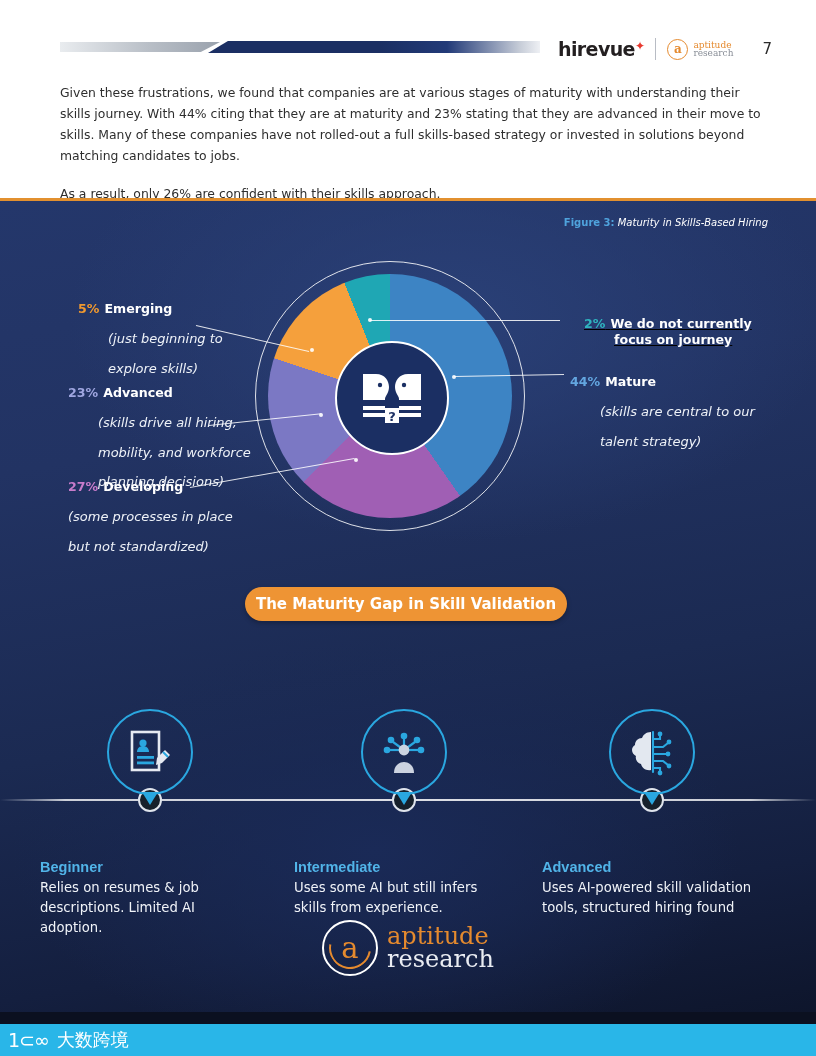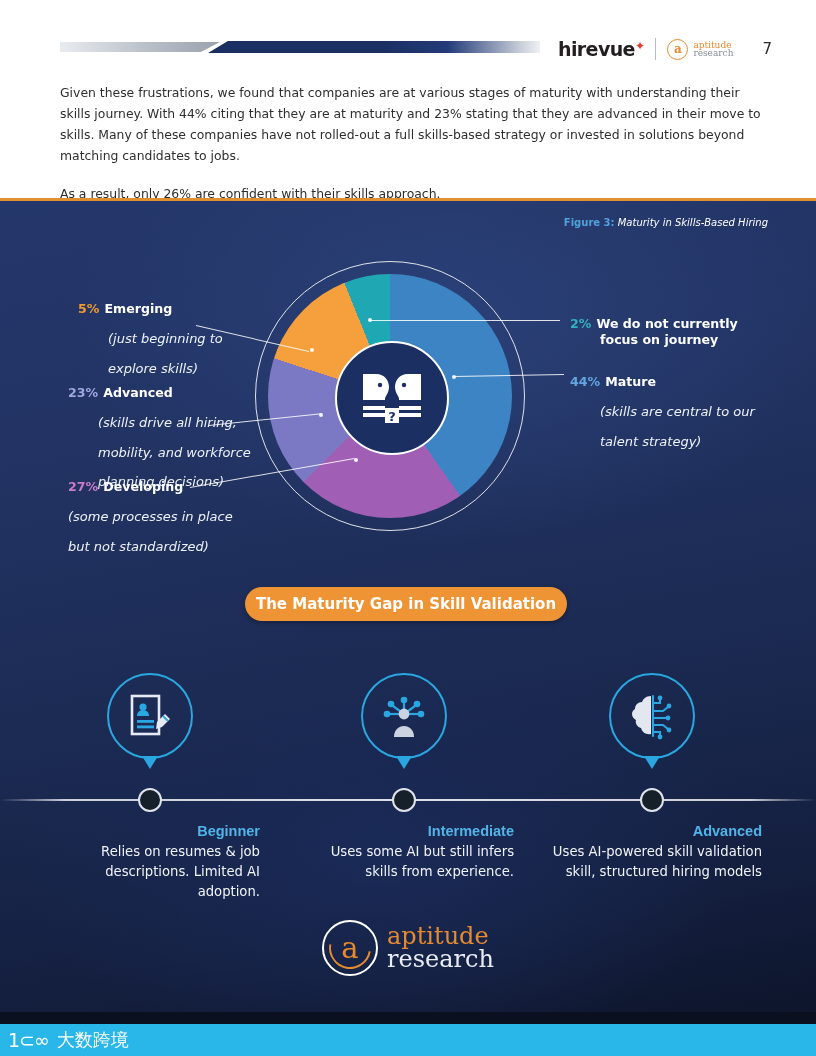--- a/index.html
+++ b/index.html
@@ -79,21 +79,21 @@
   .leader{position:absolute;background:#ffffff;height:1.1px;opacity:.85;transform-origin:left center;}
   .ldot{position:absolute;width:4px;height:4px;border-radius:50%;background:#fff;opacity:.9;}
 
   
   .pill{position:absolute;left:245px;top:386px;width:322px;height:34px;border-radius:23px;
     background:#ee9434;display:flex;align-items:center;justify-content:center;
     color:#ffffff;font-weight:bold;font-size:15px;font-family:"DejaVu Sans",sans-serif;
     box-shadow:0 2px 5px rgba(0,0,0,.28);}
 
   
-  .stage{position:absolute;width:220px;text-align:right;}
+  .stage{position:absolute;width:220px;text-align:left;margin-top:36px;}
   .pinwrap{position:relative;width:86px;height:95px;margin:0 auto;}
   .pin{position:absolute;left:0;top:0;width:86px;height:86px;border-radius:50%;
     border:2.4px solid #2aa7e0;box-sizing:border-box;
     display:flex;align-items:center;justify-content:center;}
   .pin-tip{position:absolute;left:50%;top:83px;margin-left:-8px;width:0;height:0;
     border-left:8px solid transparent;border-right:8px solid transparent;border-top:13px solid #2aa7e0;}
 
   .tline{position:absolute;left:0;top:598px;width:816px;height:2px;
     background:linear-gradient(90deg,rgba(255,255,255,0) 0%,rgba(255,255,255,.78) 8%,rgba(255,255,255,.85) 50%,rgba(255,255,255,.78) 92%,rgba(255,255,255,0) 100%);}
   .tdot{position:absolute;top:587px;width:24px;height:24px;border-radius:50%;
@@ -219,21 +219,21 @@
       <span class="sub ind-l2">planning decisions)</span>
     </div>
 
     <div class="lbl" style="left:68px;top:275px;">
       <span class="pct c-pink">27%</span>
       <span class="nm">Developing</span>
       <span class="sub">(some processes in place</span>
       <span class="sub">but not standardized)</span>
     </div>
 
-    <div class="lbl right" style="left:570px;top:112px;">
+    <div class="lbl right" style="left:584px;top:112px;text-decoration:underline;">
       <span class="pct c-teal">2%</span>
       <span class="nm">We do not currently</span>
       <span class="l2">focus on journey</span>
     </div>
 
     <div class="lbl right" style="left:570px;top:170px;">
       <span class="pct c-blue">44%</span>
       <span class="nm">Mature</span>
       <span class="sub">(skills are central to our</span>
       <span class="sub">talent strategy)</span>
@@ -324,21 +324,21 @@
       <div class="stg-desc">
         <span>Uses some AI but still infers</span><br>
         <span>skills from experience.</span>
       </div>
     </div>
 
     <div class="stage" style="left:542px;top:622px;">
       <div class="stg-title">Advanced</div>
       <div class="stg-desc">
         <span>Uses AI-powered skill validation</span><br>
-        <span>skill, structured hiring models</span>
+        <span>tools, structured hiring found</span>
       </div>
     </div>
 
     <div class="footlogo">
       <div class="fl-mark">
         <div class="fl-ring"></div>
         <div class="fl-arc"></div>
         <div class="fl-a">a</div>
       </div>
       <div class="fl-words">

